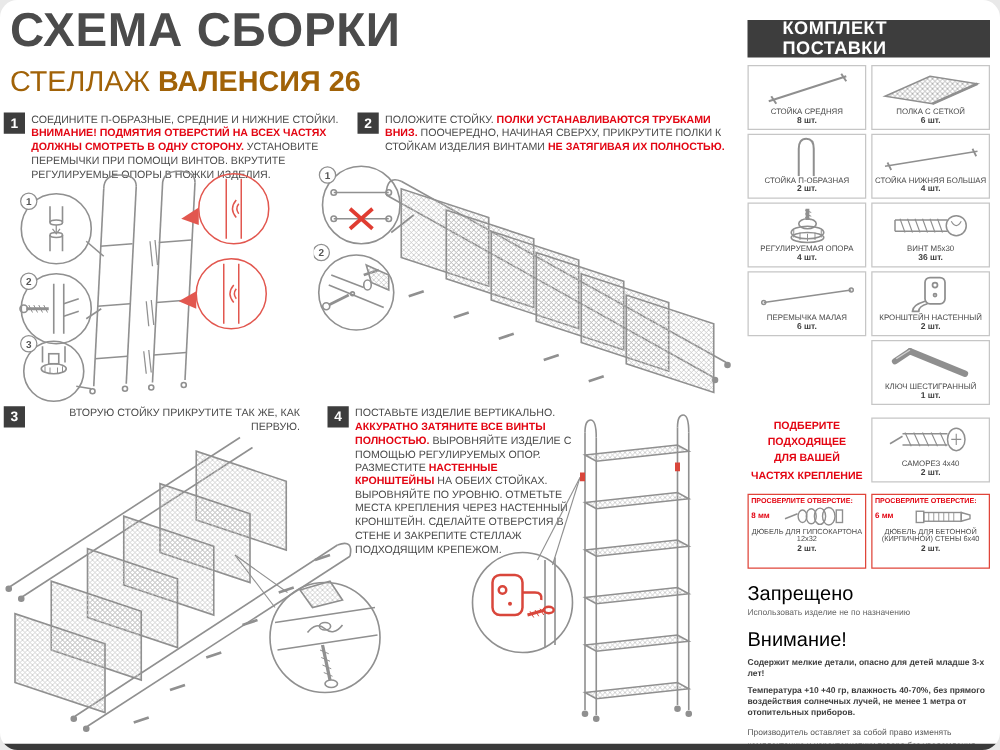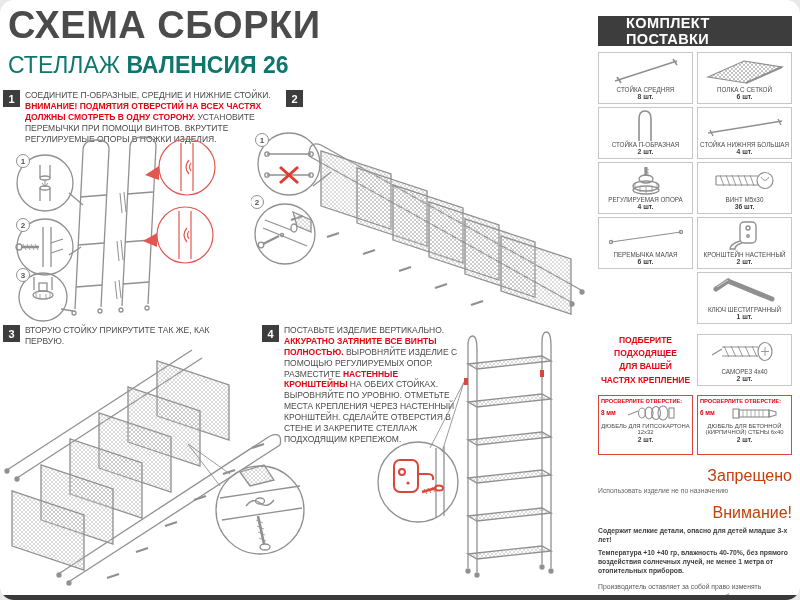--- a/index.html
+++ b/index.html
@@ -1,20 +1,20 @@
 <!DOCTYPE html>
 <html><head>
 <meta charset="utf-8">
 <style>
   html,body{margin:0;padding:0;background:#e9e9e9;}
   .page{position:relative;width:800px;height:600px;background:#ffffff;overflow:hidden;
         font-family:"Liberation Sans", sans-serif;color:#4a4a4a;border-radius:14px;}
   
   .title{position:absolute;left:8px;top:4px;font-size:38px;font-weight:bold;color:#4b4b4b;letter-spacing:0.5px;}
-  .subtitle{position:absolute;left:8px;top:52px;font-size:23px;color:#0f766e;}
+  .subtitle{position:absolute;left:8px;top:52px;font-size:23px;color:#a16207;}
   .subtitle b{font-weight:bold;}
   
   .badge{position:absolute;width:17px;height:17px;background:#3d3d3d;color:#fff;
          font-size:11px;font-weight:bold;display:flex;align-items:center;justify-content:center;}
   .steptext{position:absolute;font-size:8.5px;line-height:1.28;color:#4a4a4a;}
   .steptext .red{color:#e30613;font-weight:bold;}
   .d{position:absolute;}
   
   .panel{position:absolute;left:598px;top:16px;width:194px;}
   .panel-header{height:30px;background:#3d3d3d;color:#ffffff;font-size:14.5px;font-weight:bold;
@@ -31,43 +31,44 @@
              color:#e30613;font-weight:bold;font-size:8.5px;line-height:1.55;}
   .dowel-row{display:flex;gap:4px;margin-top:8px;}
   .dowel-box{border:1.5px solid #e0453a;width:95px;height:60px;box-sizing:border-box;padding:2px 2px 3px;
              display:flex;flex-direction:column;align-items:center;}
   .dowel-head{font-size:5.7px;color:#e30613;font-weight:bold;align-self:flex-start;}
   .dowel-mid{display:flex;align-items:center;width:100%;}
   .dowel-size{font-size:6.4px;color:#e30613;font-weight:bold;}
   .dowel-name{font-size:5.9px;color:#4a4a4a;text-align:center;line-height:1.12;margin-top:1px;}
   .dowel-qty{font-size:6.6px;font-weight:bold;color:#3d3d3d;}
   .notices{margin-top:12px;}
-  .n-h{font-size:16px;color:#c2410c;margin:0 0 2px 0;font-weight:400;text-align:right;}
+  .n-h{font-size:16px;color:#000000;margin:0 0 2px 0;font-weight:400;}
   .n-small{font-size:6.8px;color:#666;margin:0 0 8px 0;line-height:1.3;}
   .n-bold{font-size:6.8px;color:#3d3d3d;font-weight:bold;margin:4px 0;line-height:1.35;}
   .n-fine{font-size:6.8px;color:#595959;margin-top:7px;line-height:1.35;}
   .bottombar{position:absolute;left:0;bottom:0;width:800px;height:5px;background:#3a3a3a;}
   svg{display:block;}
   svg text{font-family:"Liberation Sans", sans-serif;}
 </style>
 </head>
 <body>
 
 <div class="page">
 
   <div class="title">СХЕМА СБОРКИ</div>
   <div class="subtitle"><span>СТЕЛЛАЖ </span><b>ВАЛЕНСИЯ 26</b></div>
 
   <div class="badge" style="left:3px;top:90px;">1</div>
   <div class="steptext" style="left:25px;top:90px;width:258px;"><span>СОЕДИНИТЕ П-ОБРАЗНЫЕ, СРЕДНИЕ И НИЖНИЕ СТОЙКИ. </span><span class="red">ВНИМАНИЕ! ПОДМЯТИЯ ОТВЕРСТИЙ НА ВСЕХ ЧАСТЯХ ДОЛЖНЫ СМОТРЕТЬ В ОДНУ СТОРОНУ. </span><span>УСТАНОВИТЕ ПЕРЕМЫЧКИ ПРИ ПОМОЩИ ВИНТОВ. ВКРУТИТЕ РЕГУЛИРУЕМЫЕ ОПОРЫ В НОЖКИ ИЗДЕЛИЯ.</span></div>
 
   <div class="badge" style="left:286px;top:90px;">2</div>
+  <div class="steptext" style="left:308px;top:90px;width:278px;"><span>ПОЛОЖИТЕ СТОЙКУ. </span><span class="red">ПОЛКИ УСТАНАВЛИВАЮТСЯ ТРУБКАМИ ВНИЗ. </span><span>ПООЧЕРЕДНО, НАЧИНАЯ СВЕРХУ, ПРИКРУТИТЕ ПОЛКИ К СТОЙКАМ ИЗДЕЛИЯ ВИНТАМИ </span><span class="red">НЕ ЗАТЯГИВАЯ ИХ ПОЛНОСТЬЮ.</span></div>
 
   <div class="badge" style="left:3px;top:325px;">3</div>
-  <div class="steptext" style="left:25px;top:325px;width:215px;"><span>ВТОРУЮ СТОЙКУ ПРИКРУТИТЕ ТАК ЖЕ, КАК ПЕРВУЮ.</span></div>
+  <div class="steptext" style="left:25px;top:325px;width:215px;text-align:right;"><span>ВТОРУЮ СТОЙКУ ПРИКРУТИТЕ ТАК ЖЕ, КАК ПЕРВУЮ.</span></div>
 
   <div class="badge" style="left:262px;top:325px;">4</div>
   <div class="steptext" style="left:284px;top:325px;width:178px;"><span>ПОСТАВЬТЕ ИЗДЕЛИЕ ВЕРТИКАЛЬНО. </span><span class="red">АККУРАТНО ЗАТЯНИТЕ ВСЕ ВИНТЫ ПОЛНОСТЬЮ. </span><span>ВЫРОВНЯЙТЕ ИЗДЕЛИЕ С ПОМОЩЬЮ РЕГУЛИРУЕМЫХ ОПОР. РАЗМЕСТИТЕ </span><span class="red">НАСТЕННЫЕ КРОНШТЕЙНЫ </span><span>НА ОБЕИХ СТОЙКАХ. ВЫРОВНЯЙТЕ ПО УРОВНЮ. ОТМЕТЬТЕ МЕСТА КРЕПЛЕНИЯ ЧЕРЕЗ НАСТЕННЫЙ КРОНШТЕЙН. СДЕЛАЙТЕ ОТВЕРСТИЯ В СТЕНЕ И ЗАКРЕПИТЕ СТЕЛЛАЖ ПОДХОДЯЩИМ КРЕПЕЖОМ.</span></div>
 
   <svg class="d" style="left:5px;top:135px;" width="280" height="192" viewBox="0 0 280 192">
     <g stroke="#909090" fill="none" stroke-width="1.3">
       <g id="lad1">
         <path d="M78,16 Q78,5 91,5 Q104,5 104,14"></path>
         <line x1="78" y1="16" x2="70" y2="174"></line>
         <line x1="104" y1="14" x2="96" y2="172"></line>

